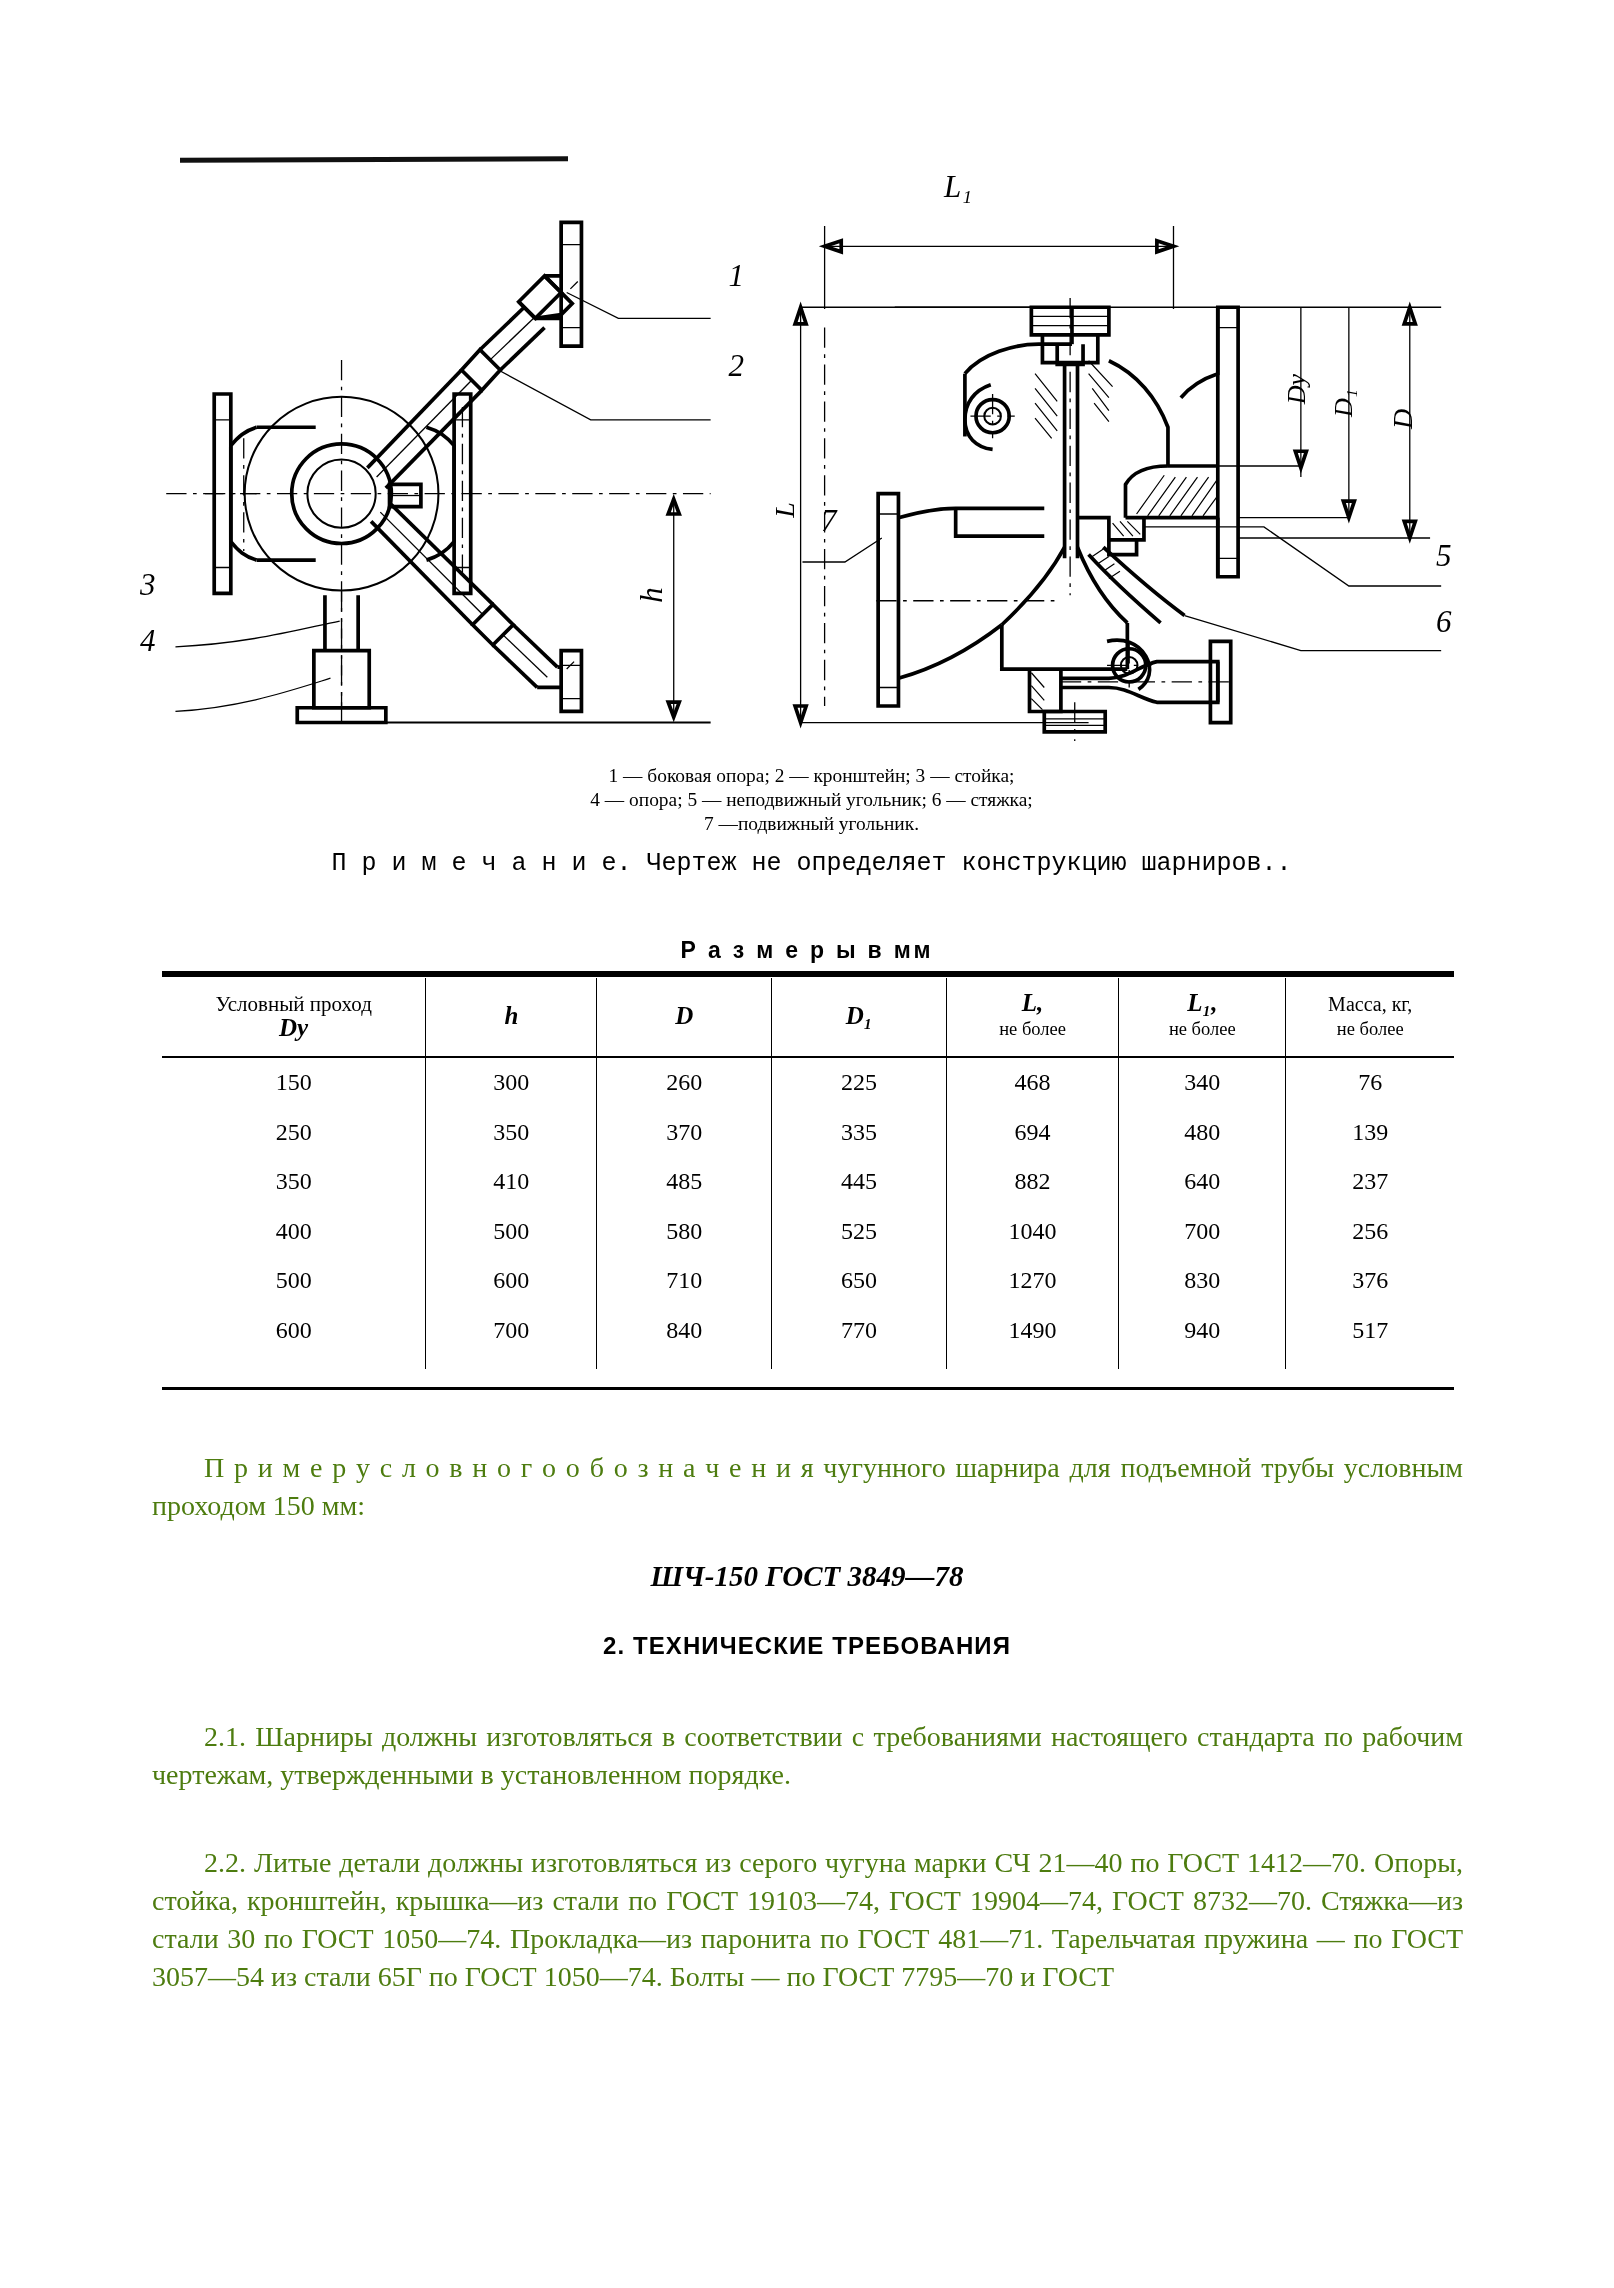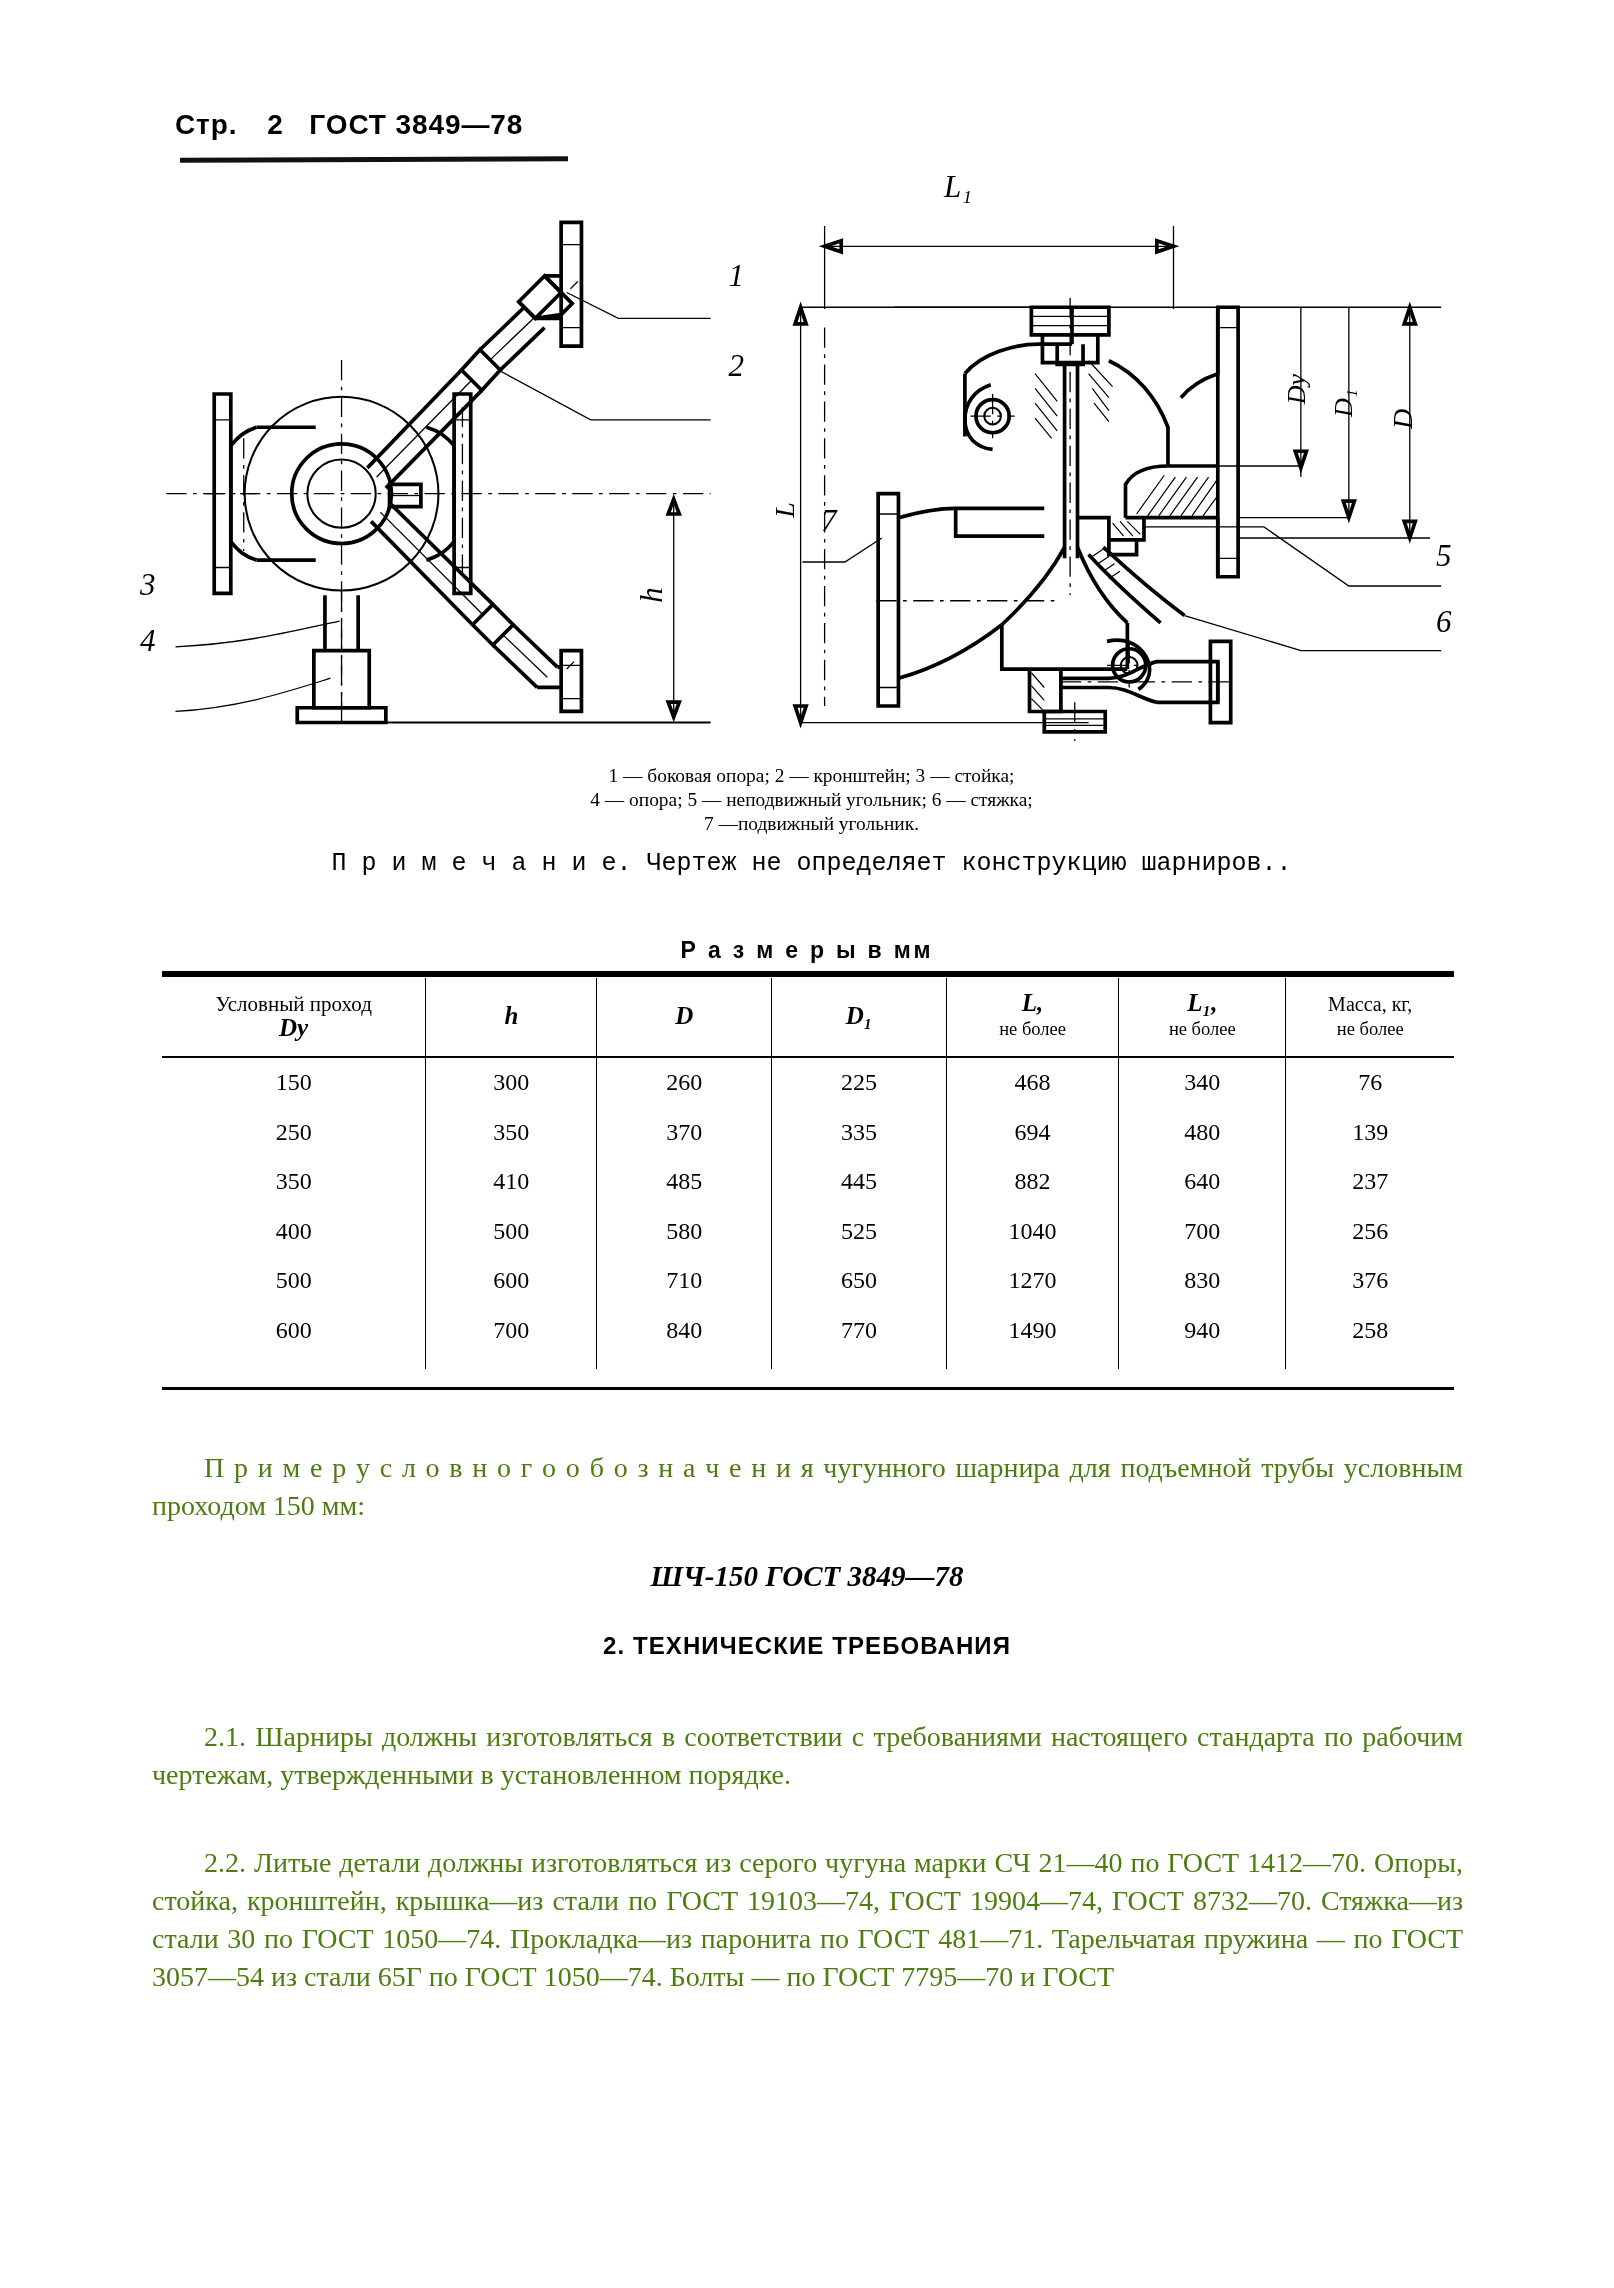--- a/index.html
+++ b/index.html
@@ -205,25 +205,20 @@
   .ln-th { fill: none; stroke: #000; stroke-width: 4; }
   .ln-thin { fill: none; stroke: #000; stroke-width: 1.4; }
   .dash { fill: none; stroke: #000; stroke-width: 1.4; stroke-dasharray: 22 7 4 7; }
   .hatch { fill: none; stroke: #000; stroke-width: 1.3; }
 </style>
 </head>
 <body>
 
 <div class="page">
 
-  <div class="header">
-    <span class="header-line">Стр.</span>
-    <span class="header-line" style="margin-left:26px;">2</span>
-    <span class="header-line" style="margin-left:22px;">ГОСТ 3849—78</span>
-  </div>
   <div class="header-rule"></div>
 
   <div class="drawing-area">
 
     <div class="dwg dwg-left">
       <svg width="609" height="554" viewBox="0 0 660 600">
 
         <path class="dash" d="M10 330 L600 330"></path>
         <path class="dash" d="M200 185 L200 560"></path>
 
@@ -509,21 +504,21 @@
             <td class="col-L1">830</td>
             <td class="col-m">376</td>
           </tr>
           <tr>
             <td class="col-dy">600</td>
             <td class="col-h">700</td>
             <td class="col-D">840</td>
             <td class="col-D1">770</td>
             <td class="col-L">1490</td>
             <td class="col-L1">940</td>
-            <td class="col-m">258</td>
+            <td class="col-m">517</td>
           </tr>
         </tbody>
     </table>
   </div>
 
   <div class="para example">
     <span class="indent"></span><span>П р и м е р   у с л о в н о г о   о б о з н а ч е н и я   чугунного шарнира для подъемной трубы условным проходом 150 мм:</span>
   </div>
   <div class="designation">ШЧ-150 ГОСТ 3849—78</div>
 

